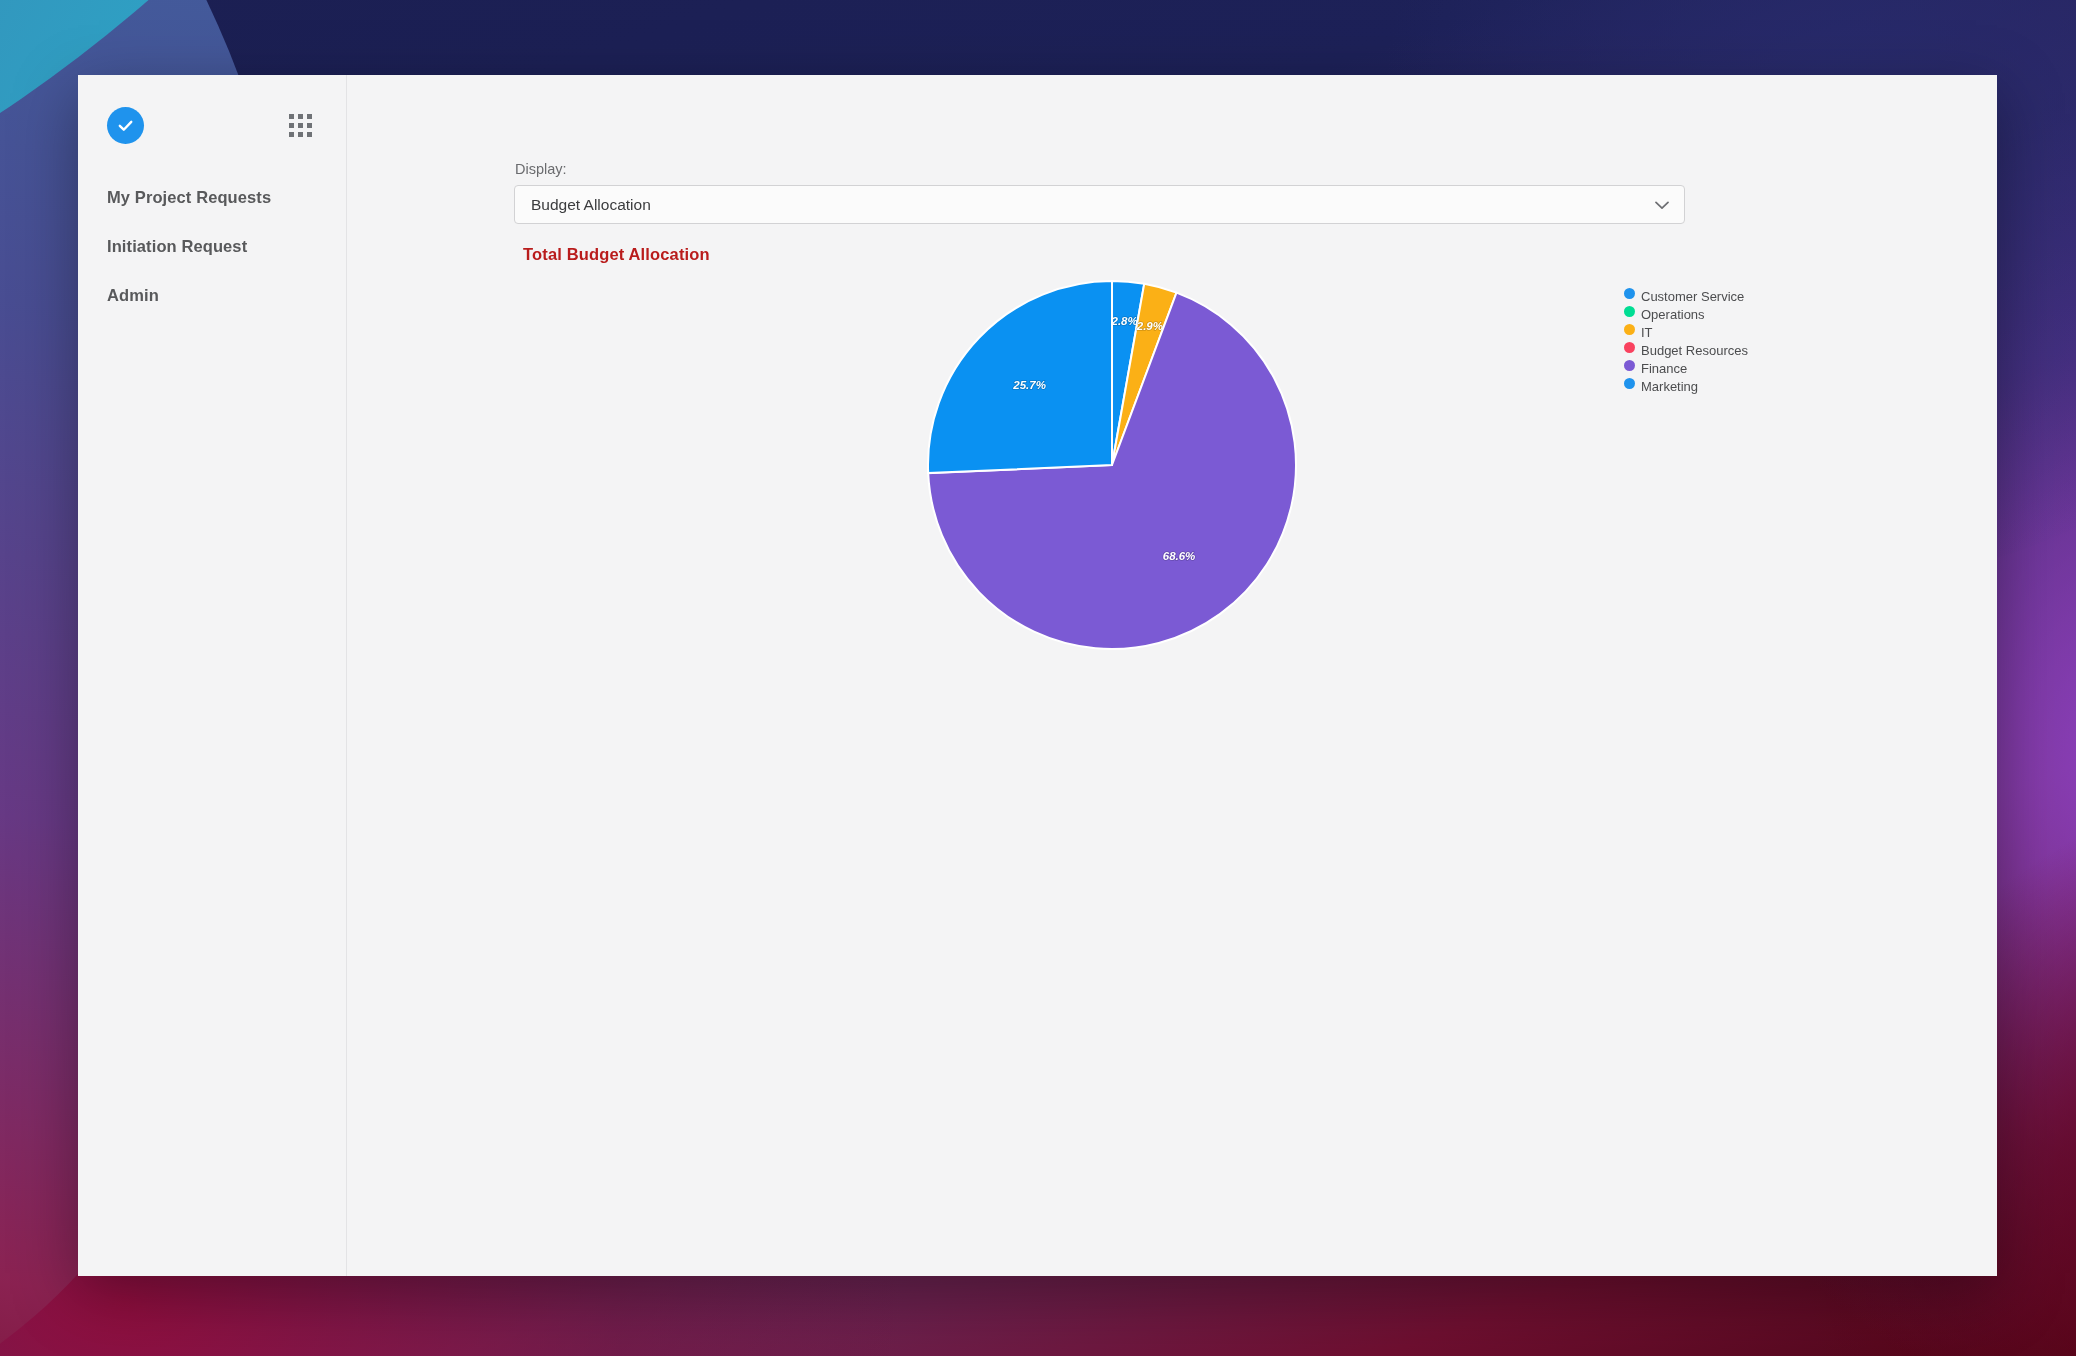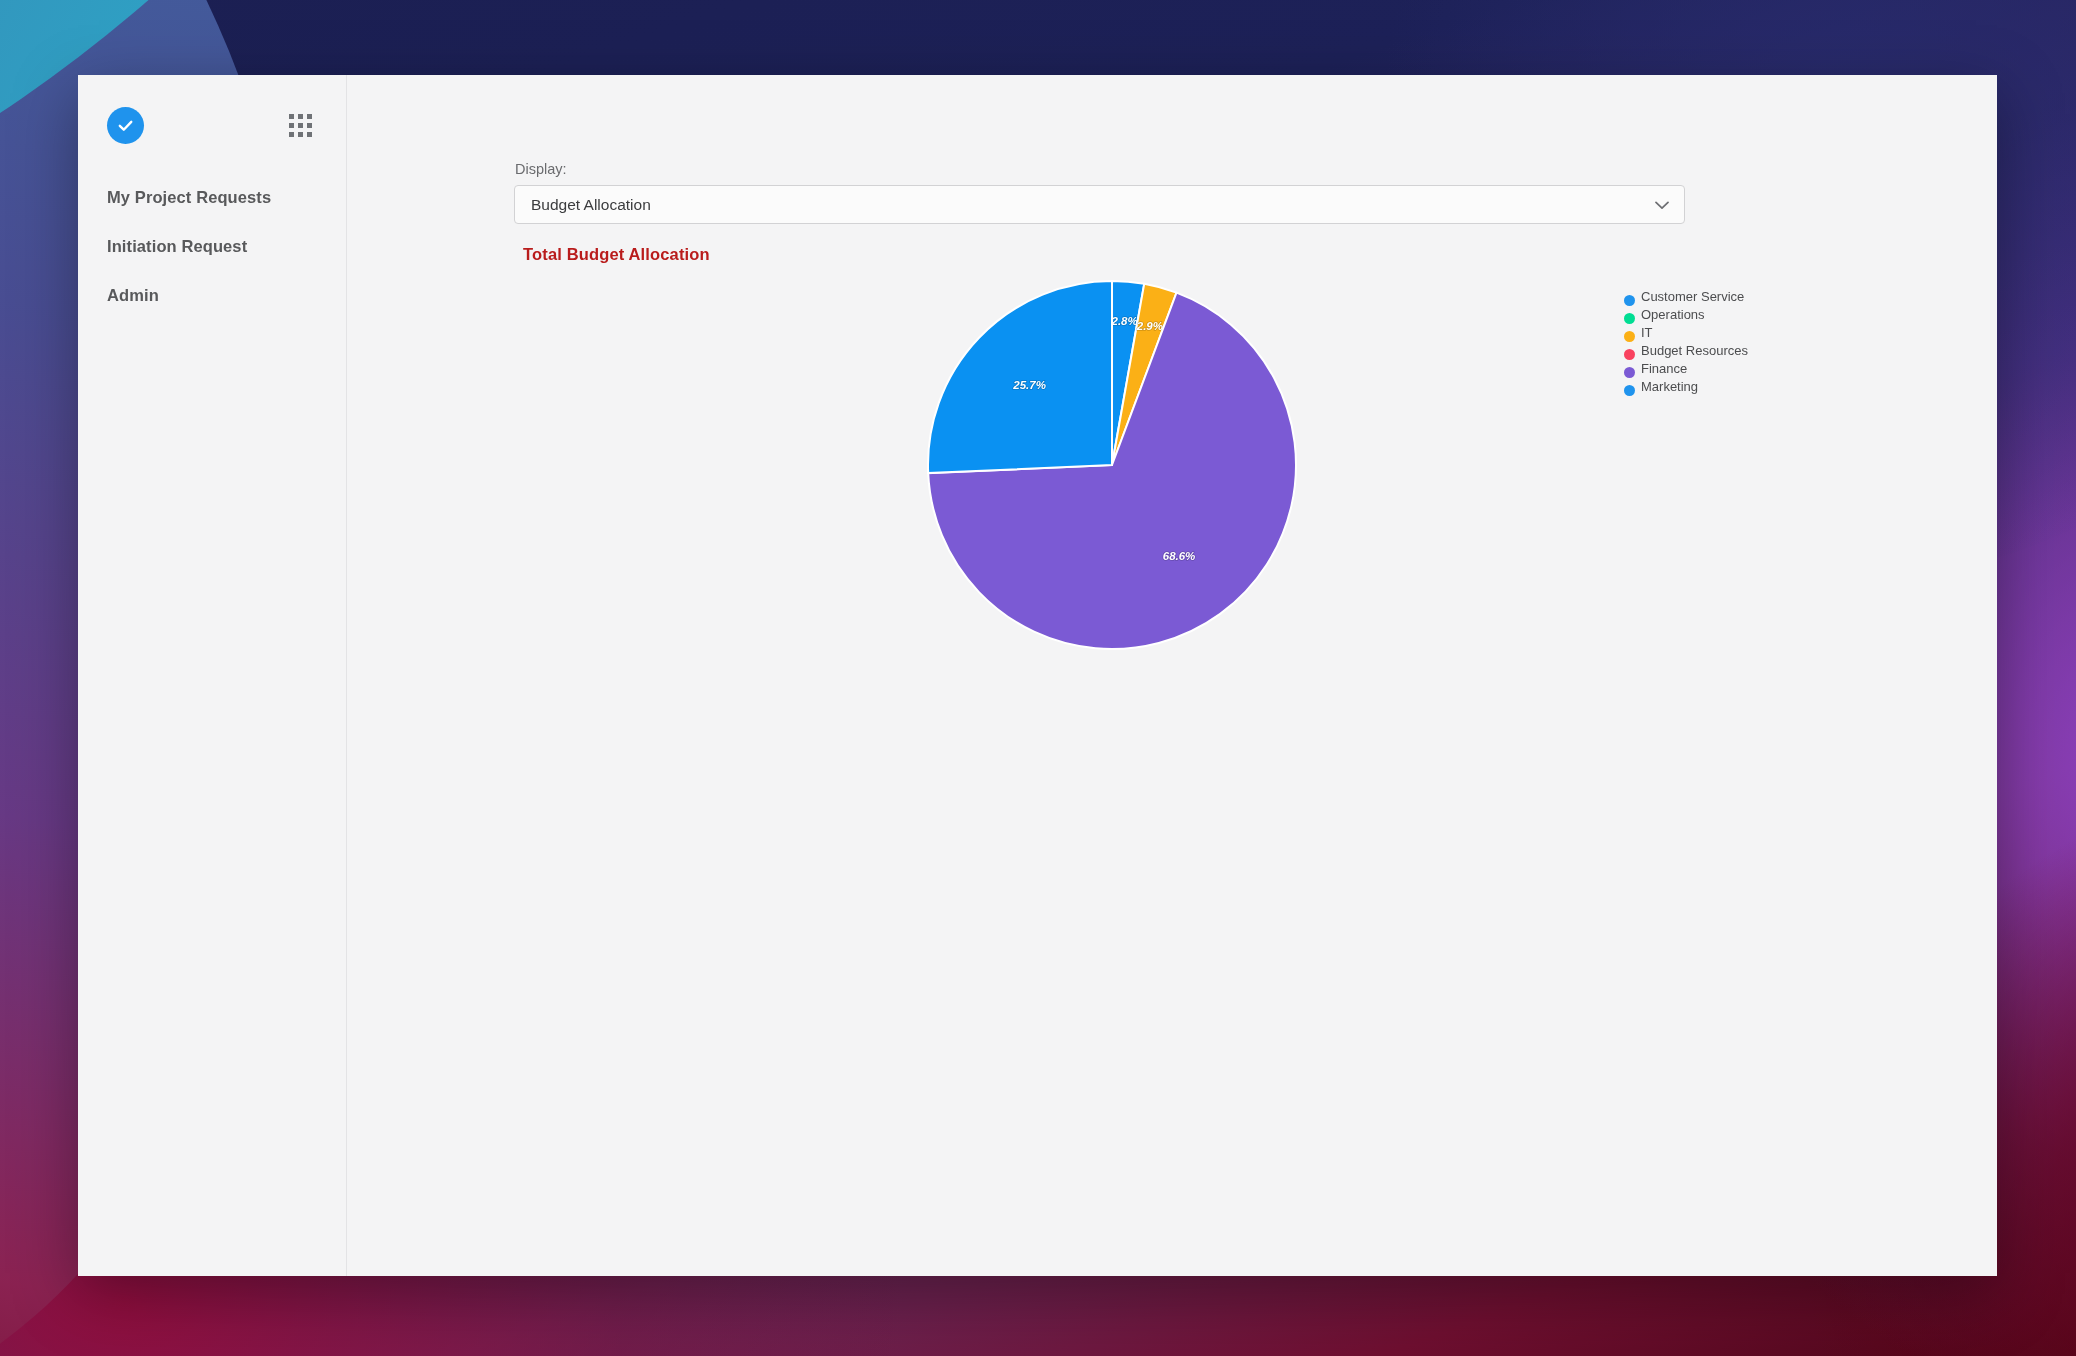--- a/index.html
+++ b/index.html
@@ -193,21 +193,21 @@
 
   
   .legend {
     position: absolute;
     left: 1127px;
     top: 8px;
     width: 260px;
   }
   .legend-row {
     display: flex;
-    align-items: flex-end;
+    align-items: flex-start;
     height: 18px;
     margin-bottom: 0px;
     cursor: pointer;
   }
   .legend-swatch {
     width: 11px; height: 11px;
     border-radius: 50%;
     flex: 0 0 11px;
     margin-right: 6px;
   }

